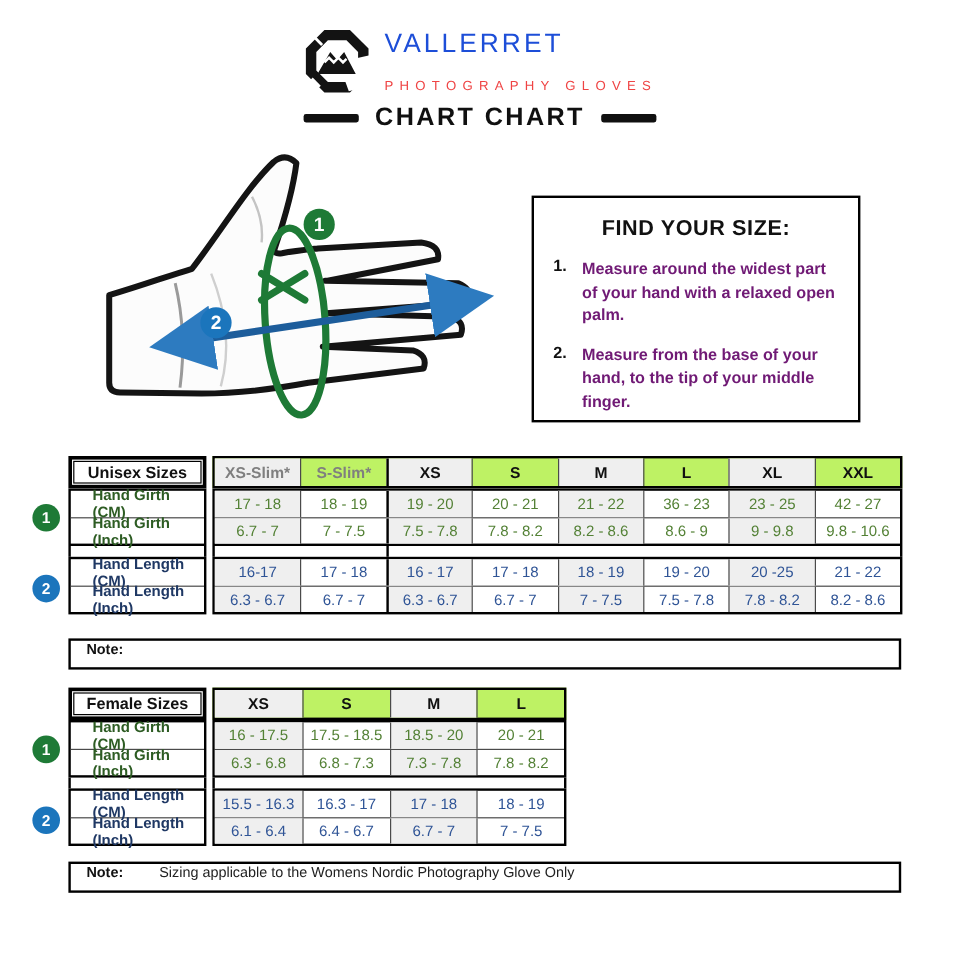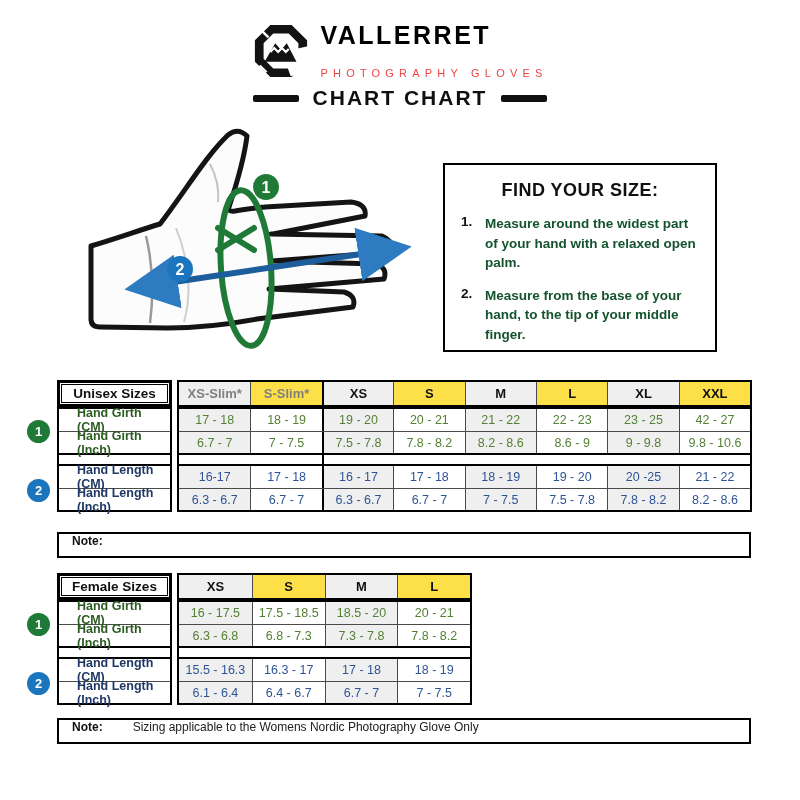--- a/index.html
+++ b/index.html
@@ -7,55 +7,55 @@
     --girth-value:#538135; --girth-label-color:#2d5c23;
     --length-value:#2f5496; --length-label-color:#1f3864;
     --slim-header:#7f7f7f; --shade:#efefef;
   }
   *{box-sizing:border-box;margin:0;padding:0}
   body{font-family:"Liberation Sans",sans-serif;background:#fff}
   #page{position:relative;width:800px;height:800px;background:#fff;overflow:hidden}
 
   
   .logo-row{position:absolute;top:22px;left:0;width:800px;display:flex;justify-content:center;align-items:center;gap:10px}
-  .logo-text .brand{font-size:25px;font-weight:700;letter-spacing:2.5px;color:#000000;line-height:1}
+  .logo-text .brand{font-size:22px;font-weight:400;letter-spacing:2.5px;color:#1d4ed8;line-height:1}
   .logo-text .tagline{font-size:11px;letter-spacing:5.2px;color:#ef4444;margin-top:19px}
   .title-row{position:absolute;top:86px;left:0;width:800px;display:flex;justify-content:center;align-items:center;gap:14px}
   .title-row .dash{width:46px;height:7px;background:#101010;border-radius:2px}
   .page-title{font-size:21px;font-weight:800;letter-spacing:2px;color:#101010}
 
   
   .hand-figure{position:absolute;left:58px;top:128px;width:362px;height:242px}
 
   
   .find-box{position:absolute;left:443px;top:163px;width:274px;height:189px;border:2px solid #000;padding:15px 16px 10px 16px}
   .find-box .fb-title{text-align:center;font-size:18px;font-weight:700;letter-spacing:.5px;color:#111;margin-bottom:13px}
   .fb-step{display:grid;grid-template-columns:24px 1fr;margin-bottom:13px}
   .fb-num{font-size:13.5px;font-weight:700;color:#111}
-  .fb-text{font-size:13.5px;font-weight:700;color:#14532d;line-height:1.45}
+  .fb-text{font-size:13.5px;font-weight:700;color:#701a75;line-height:1.45}
 
   
   .size-table{position:absolute;display:flex;align-items:flex-start}
   .marker-col{position:relative;width:33px;height:134px;flex:0 0 33px}
   .marker-circle{position:absolute;left:3px;width:23px;height:23px;border-radius:50%;
     color:#fff;font-size:13px;font-weight:700;display:flex;align-items:center;justify-content:center}
   .marker-circle.girth{background:var(--green);top:40px}
   .marker-circle.length{background:var(--blue);top:99px}
   .label-col{width:115px;flex:0 0 115px}
   .title-box{height:27px;border:3px solid #000;display:flex;padding:1px}
   .title-inner{flex:1;border:1px solid #000;display:flex;align-items:center;justify-content:center;
     font-size:13.5px;font-weight:700;color:#111}
   .label-col .block{border:2px solid #000;background:#fff}
   .lrow{height:22px;display:flex;align-items:center;padding-left:18px;font-size:12.5px;font-weight:700}
   .label-col .girth .lrow{color:var(--girth-label-color)}
   .label-col .length .lrow{color:var(--length-label-color)}
   .gap-row{height:9px;position:relative;border-left:2px solid #000;border-right:2px solid #000}
   .label-col .gap-row{border-color:#000}
   .data-col{margin-left:5px}
-  .header-row{display:flex;border:2px solid #000;height:27px;background:#fde047}
+  .header-row{display:flex;border:2px solid #000;height:27px;background:#bef264}
   .hcell{display:flex;align-items:center;justify-content:center;font-size:13px;font-weight:700;color:#111;border-left:1px solid #4a4a4a}
   .hcell:first-child{border-left:none}
   .hcell.slim{color:var(--slim-header)}
   .data-col .block{border:2px solid #000;background:#fff}
   .drow{display:flex;height:22px}
   .topline{border-top:1px solid #4a4a4a}
   .dcell{display:flex;align-items:center;justify-content:center;font-size:12.5px;border-left:1px solid #4a4a4a}
   .dcell:first-child{border-left:none}
   .shade{background:var(--shade)}
   .thickL{border-left:2px solid #000 !important}
@@ -184,21 +184,21 @@
           <div class="hcell shade">XL</div>
           <div class="hcell">XXL</div>
         </div>
       <div class="block girth">
           <div class="drow">
             <div class="dcell shade">17 - 18</div>
             <div class="dcell">18 - 19</div>
             <div class="dcell shade thickL">19 - 20</div>
             <div class="dcell">20 - 21</div>
             <div class="dcell shade">21 - 22</div>
-            <div class="dcell">22 - 23</div>
+            <div class="dcell">36 - 23</div>
             <div class="dcell shade">23 - 25</div>
             <div class="dcell">42 - 27</div>
           </div>
           <div class="drow topline">
             <div class="dcell shade">6.7 - 7</div>
             <div class="dcell">7 - 7.5</div>
             <div class="dcell shade thickL">7.5 - 7.8</div>
             <div class="dcell">7.8 - 8.2</div>
             <div class="dcell shade">8.2 - 8.6</div>
             <div class="dcell">8.6 - 9</div>

